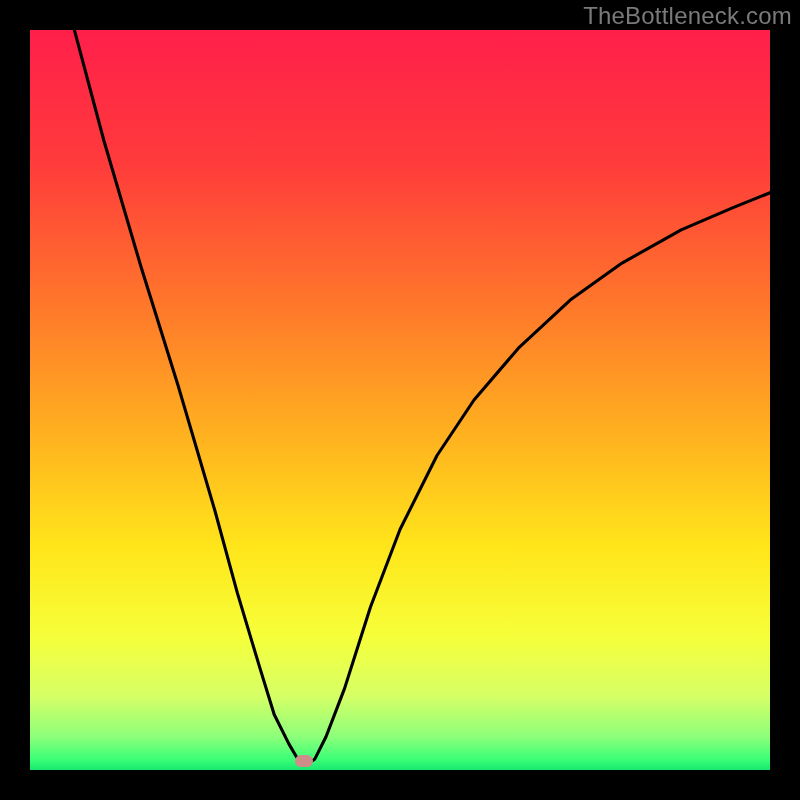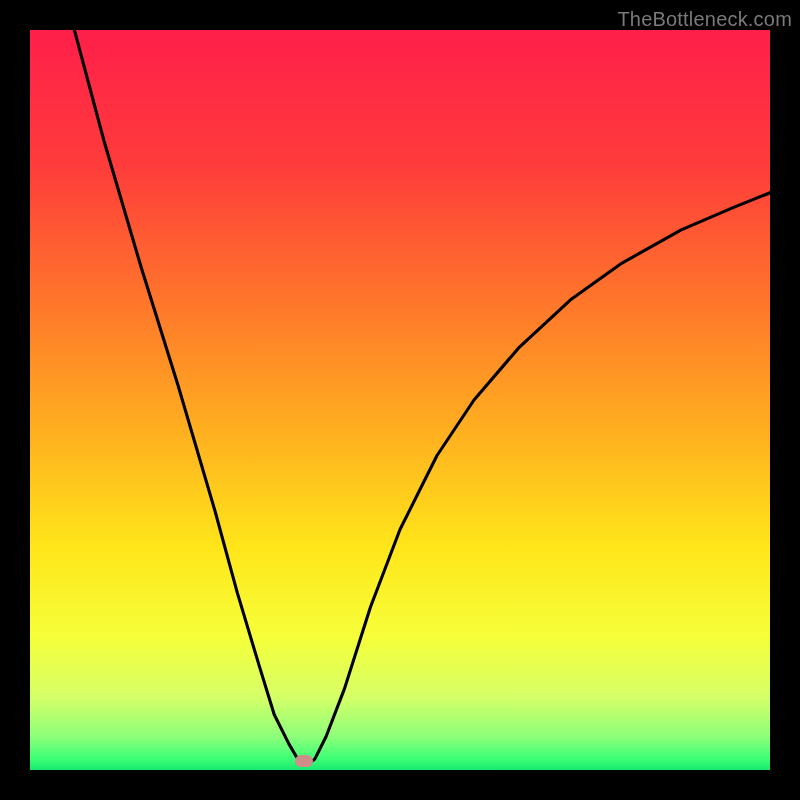--- a/index.html
+++ b/index.html
@@ -11,24 +11,24 @@
     font-family: Arial, Helvetica, sans-serif;
   }
   .frame {
     position: relative;
     width: 800px;
     height: 800px;
     background: #000;
   }
   .watermark {
     position: absolute;
-    top: 8px;
+    top: 2px;
     right: 8px;
     color: #7a7a7a;
-    font-size: 20px;
+    font-size: 24px;
     font-weight: 500;
     letter-spacing: 0.2px;
     z-index: 10;
   }
   .plot-area {
     position: absolute;
     left: 30px;
     top: 30px;
     width: 740px;
     height: 740px;

